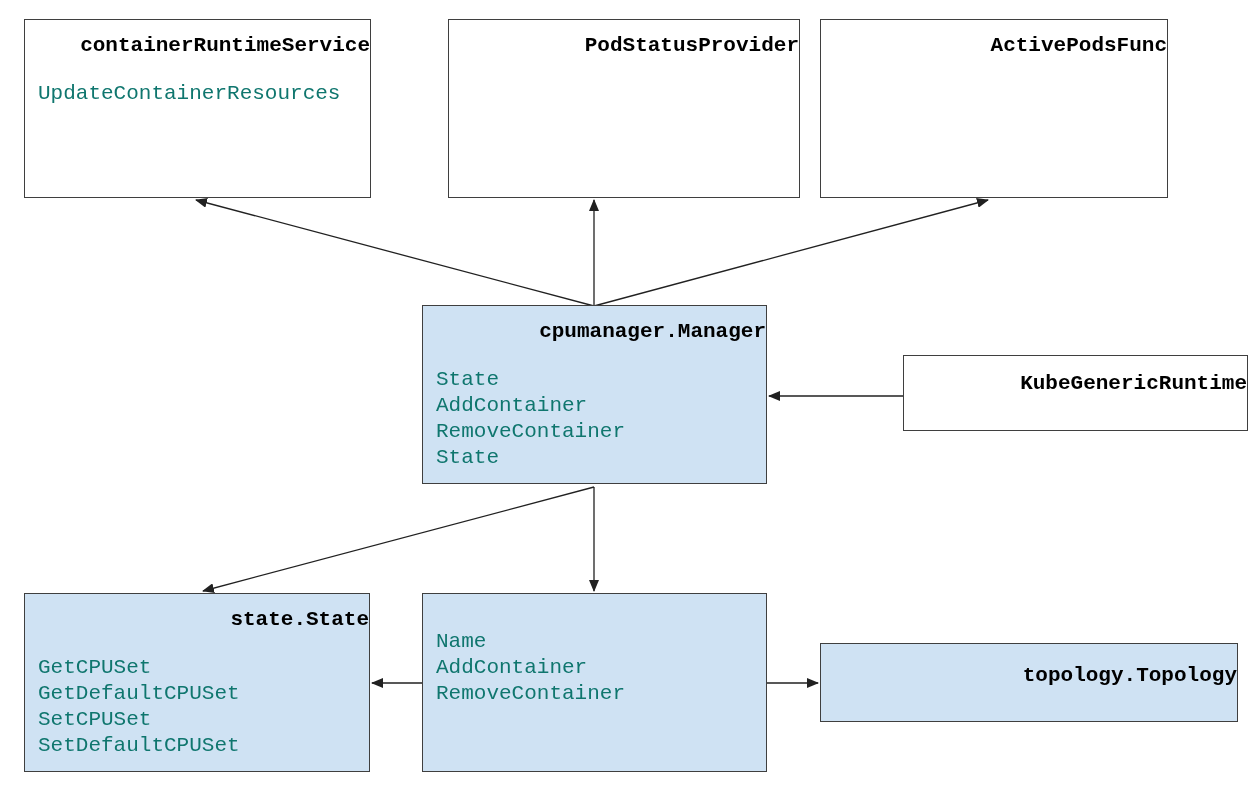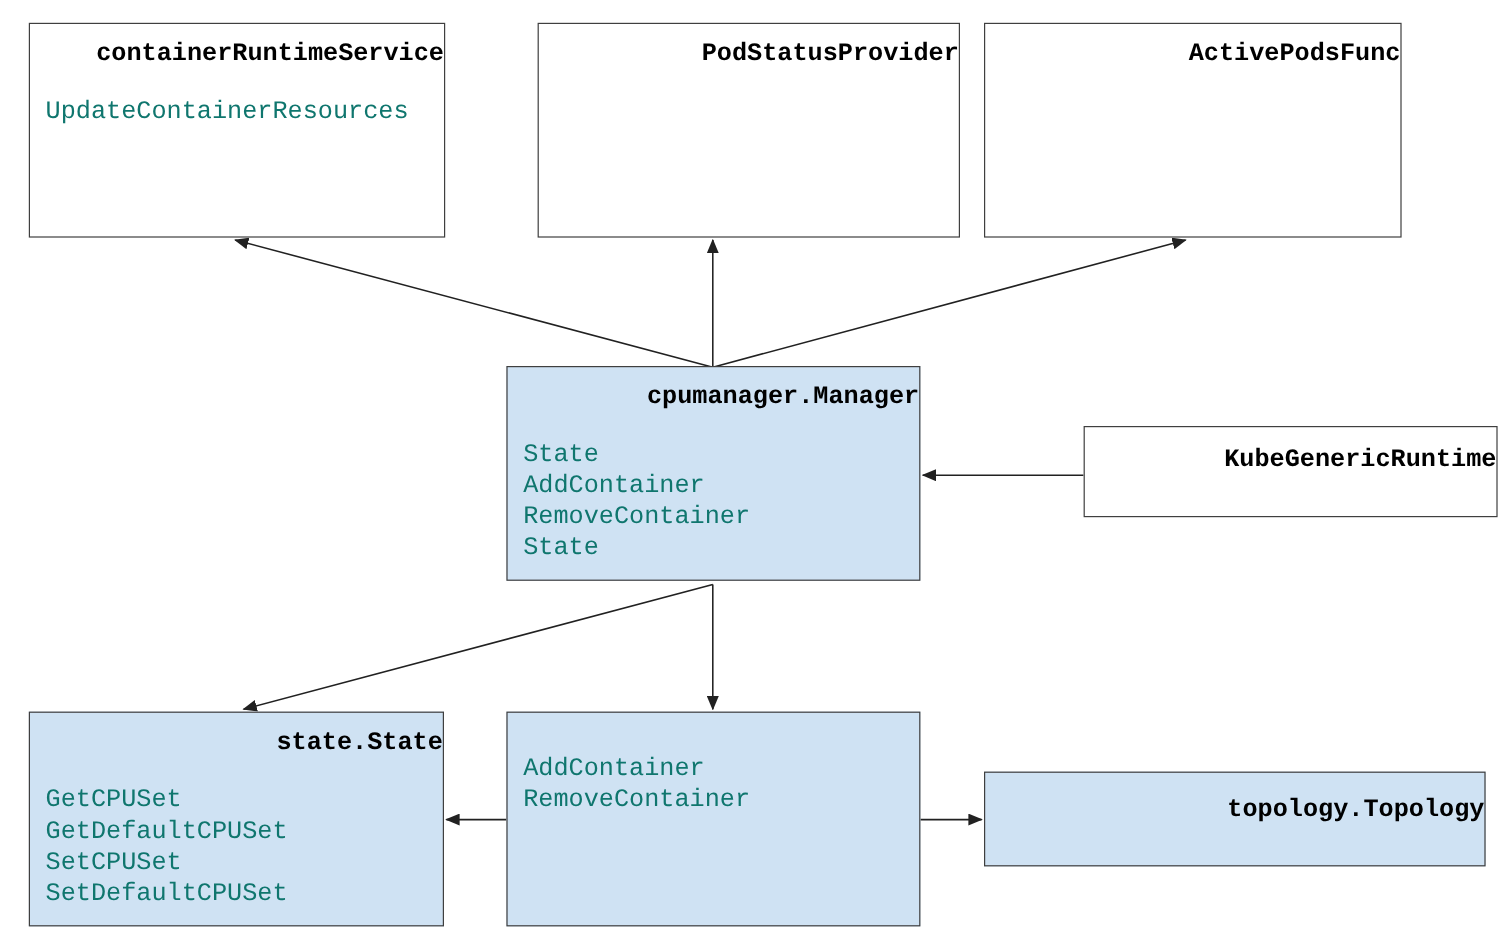--- a/index.html
+++ b/index.html
@@ -106,20 +106,21 @@
       <div>SetDefaultCPUSet</div>
     </div>
   </div>
 
   <div class="box" id="box-kgr">
     <div class="box-title">KubeGenericRuntime</div>
   </div>
 
   <div class="box highlight" id="box-pol">
     <div class="box-methods">
+      <div>Name</div>
       <div>AddContainer</div>
       <div>RemoveContainer</div>
     </div>
   </div>
 
   <div class="box highlight" id="box-top">
     <div class="box-title">topology.Topology</div>
   </div>
 
 </div>

